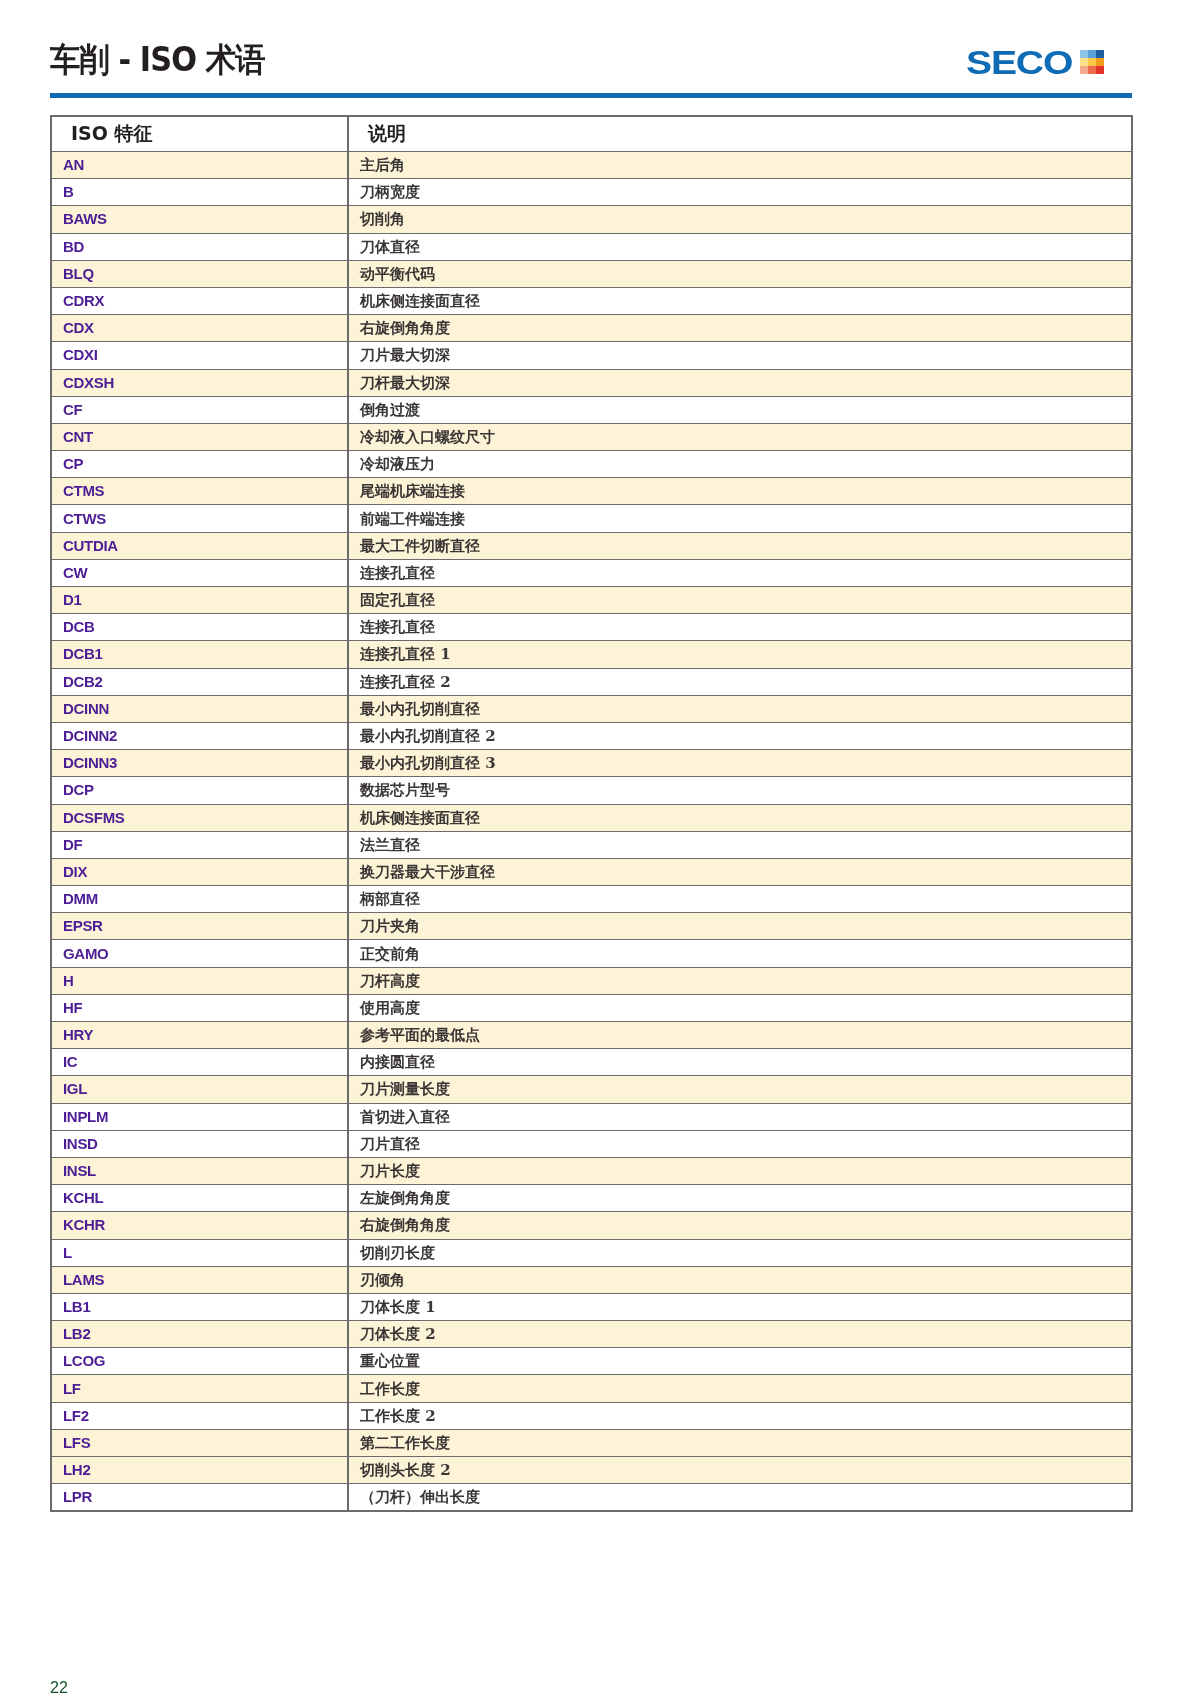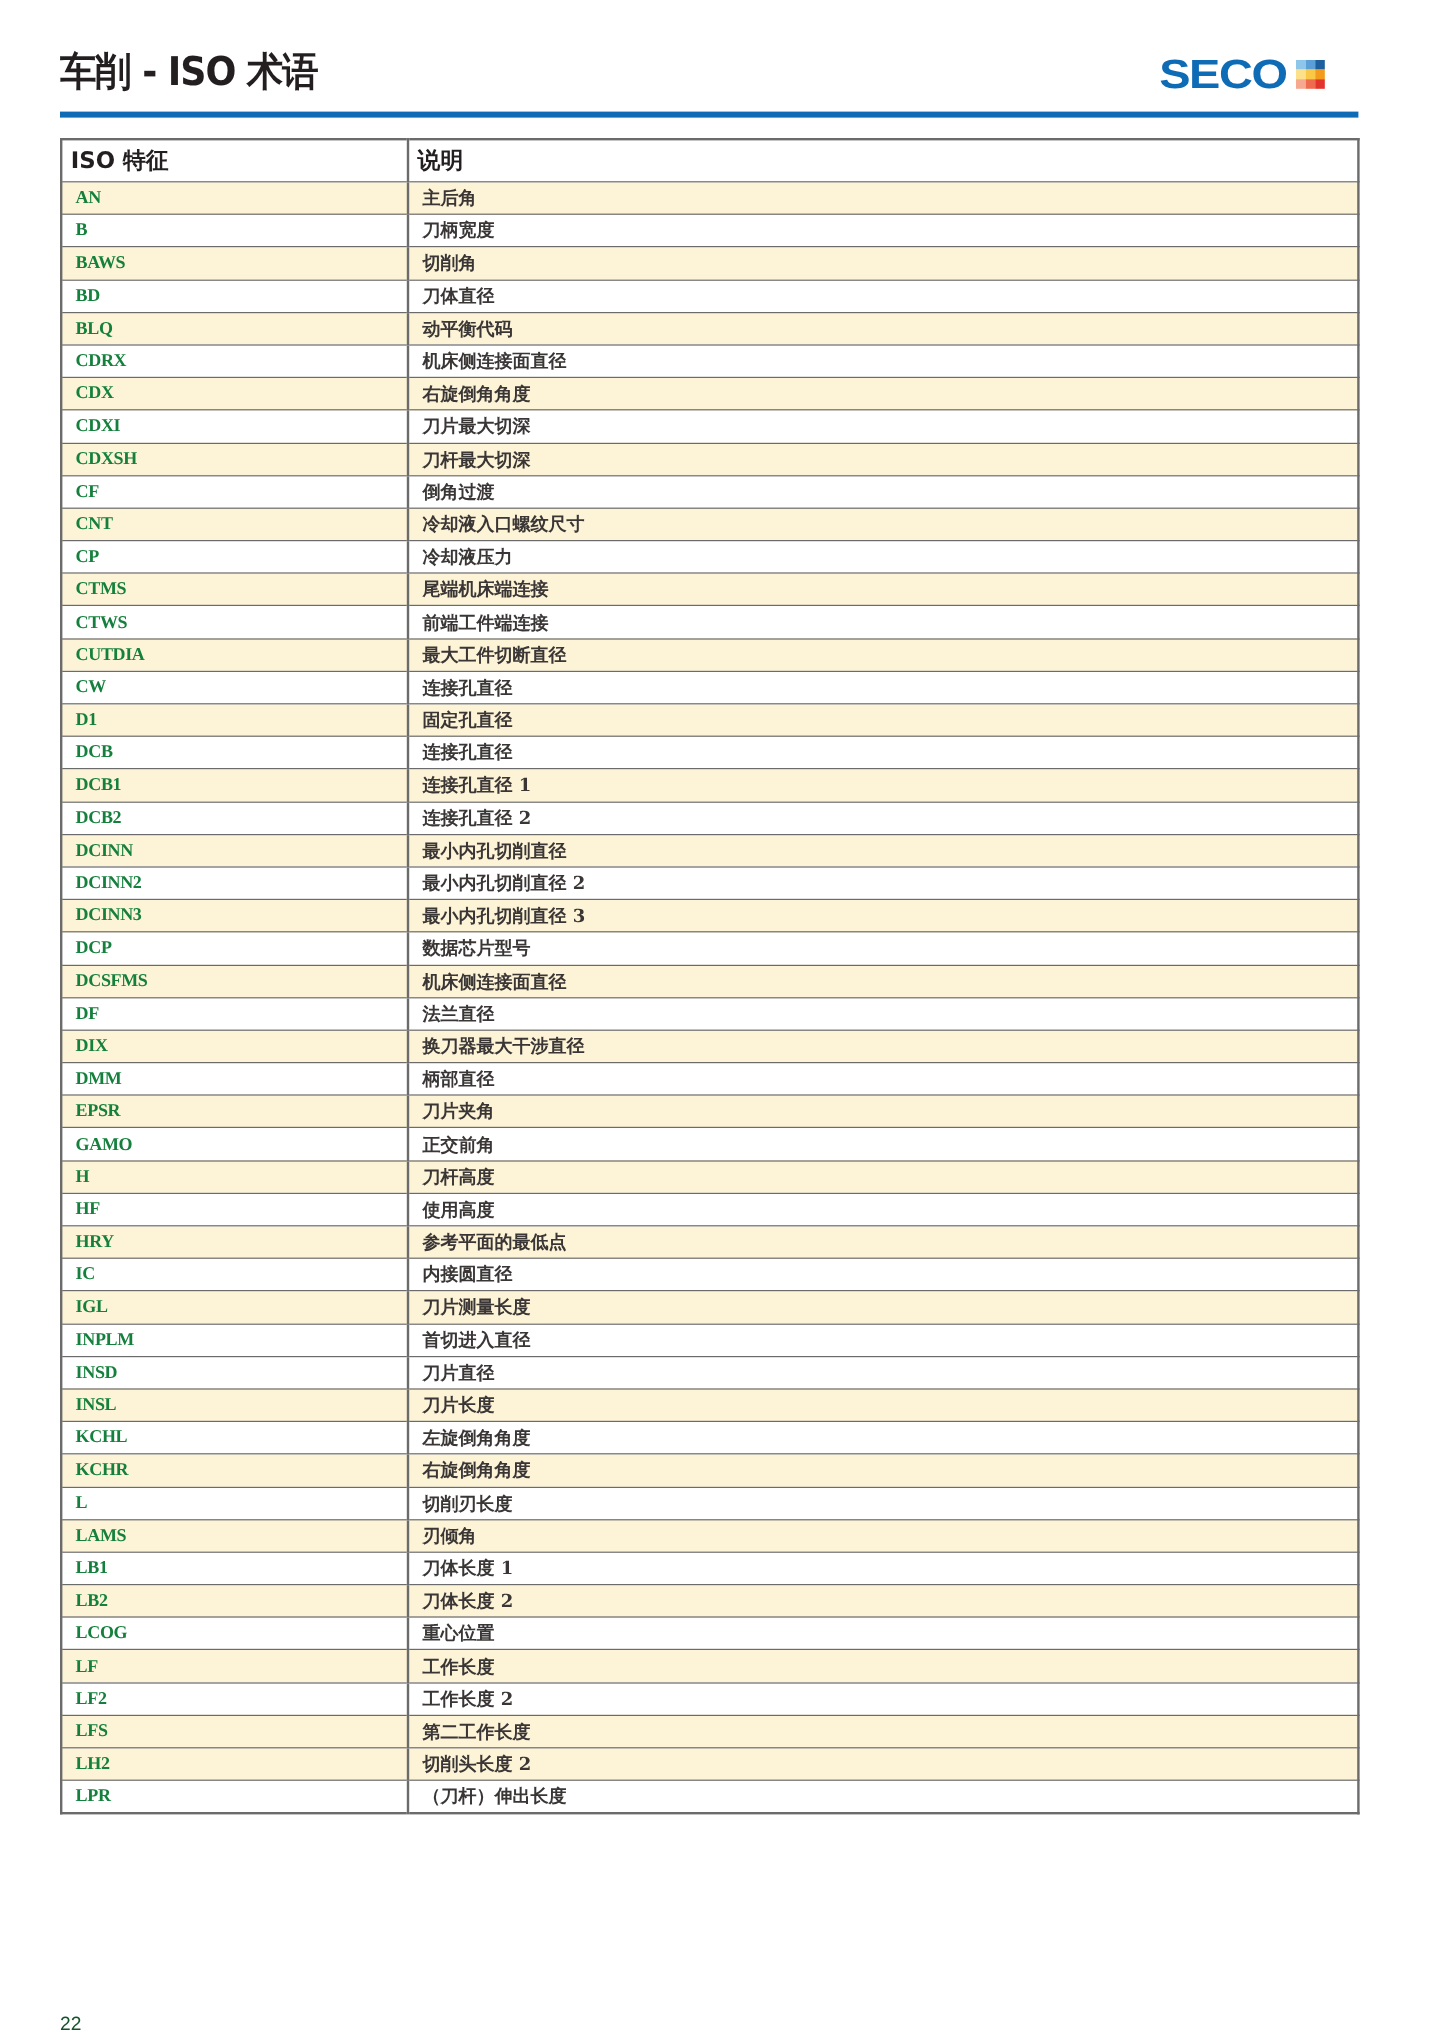--- a/index.html
+++ b/index.html
@@ -12,23 +12,23 @@
                color: #0e6bb5; letter-spacing: -1px; line-height: 36px; transform: scaleX(1.15);
                transform-origin: left; margin-right: 22px; }
   .logo-mark { display: grid; grid-template-columns: repeat(3, 8px); grid-template-rows: repeat(3, 8px); gap: 0; }
   .logo-mark span { display: block; width: 8px; height: 8px; }
   .rule { position: absolute; left: 50px; top: 93px; width: 1082px; height: 5px; background: #0e6bb5; }
   table.terms { position: absolute; left: 50px; top: 115px; width: 1083px; border-collapse: collapse;
                 border: 2px solid #6b6b6b; }
   table.terms th, table.terms td { border-top: 1.5px solid #6b6b6b; border-bottom: 1.5px solid #6b6b6b;
                                    padding: 0 0 0 11px; text-align: left; }
   table.terms th:first-child, table.terms td:first-child { width: 276px; border-right: 2px solid #6b6b6b; }
-  table.terms th { height: 34px; font-size: 19px; font-weight: bold; background: #ffffff; padding-left: 7px; }
+  table.terms th { height: 34px; font-size: 19px; font-weight: bold; background: #ffffff; padding-left: 19px; }
   table.terms td { height: 26.2px; font-size: 15px; line-height: 16px; }
-  td.code { font-family: Liberation Serif, serif; font-weight: bold; font-size: 16px; color: #15803d;
+  td.code { font-family: Liberation Sans, sans-serif; font-weight: bold; font-size: 16px; color: #4c1d95;
             letter-spacing: -0.3px; }
   td.desc { font-family: "DejaVu Serif", serif; font-size: 14px; font-weight: bold; color: #3a3636; padding-left: 12px; margin-top: 32px; }
   tr.alt td { background: #fdf3d6; }
   .page-number { position: absolute; left: 50px; top: 1679px; font-size: 16px; color: #14532d;
                  font-family: "Liberation Sans", sans-serif; }
 </style>
 </head>
 <body>
 
 <div class="page-title">车削 - ISO 术语</div>

